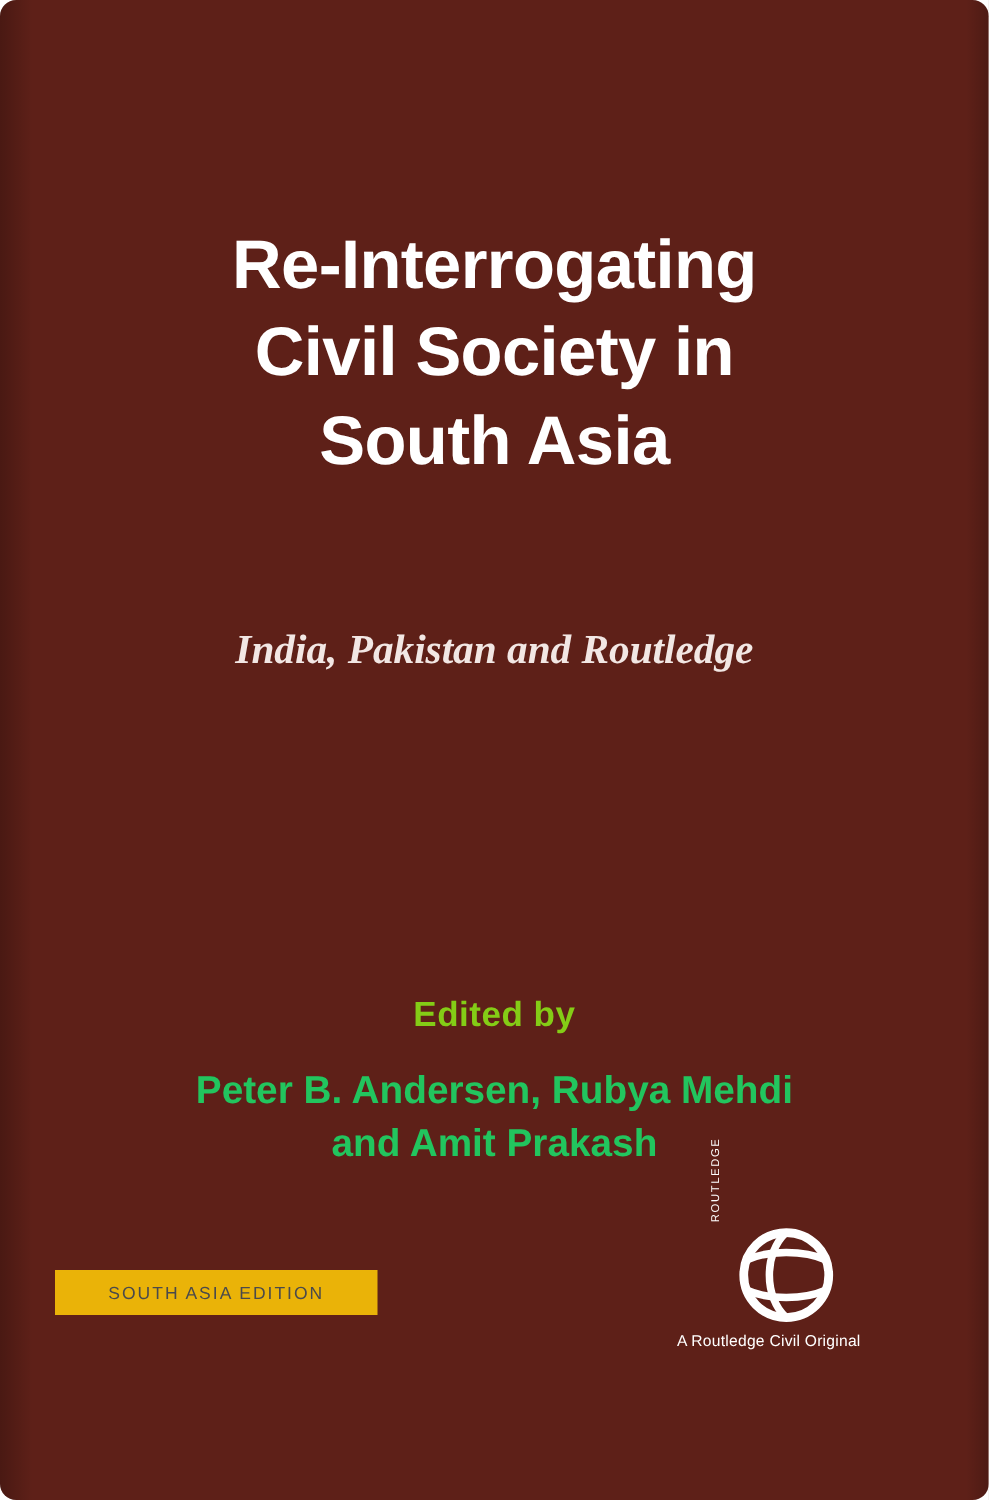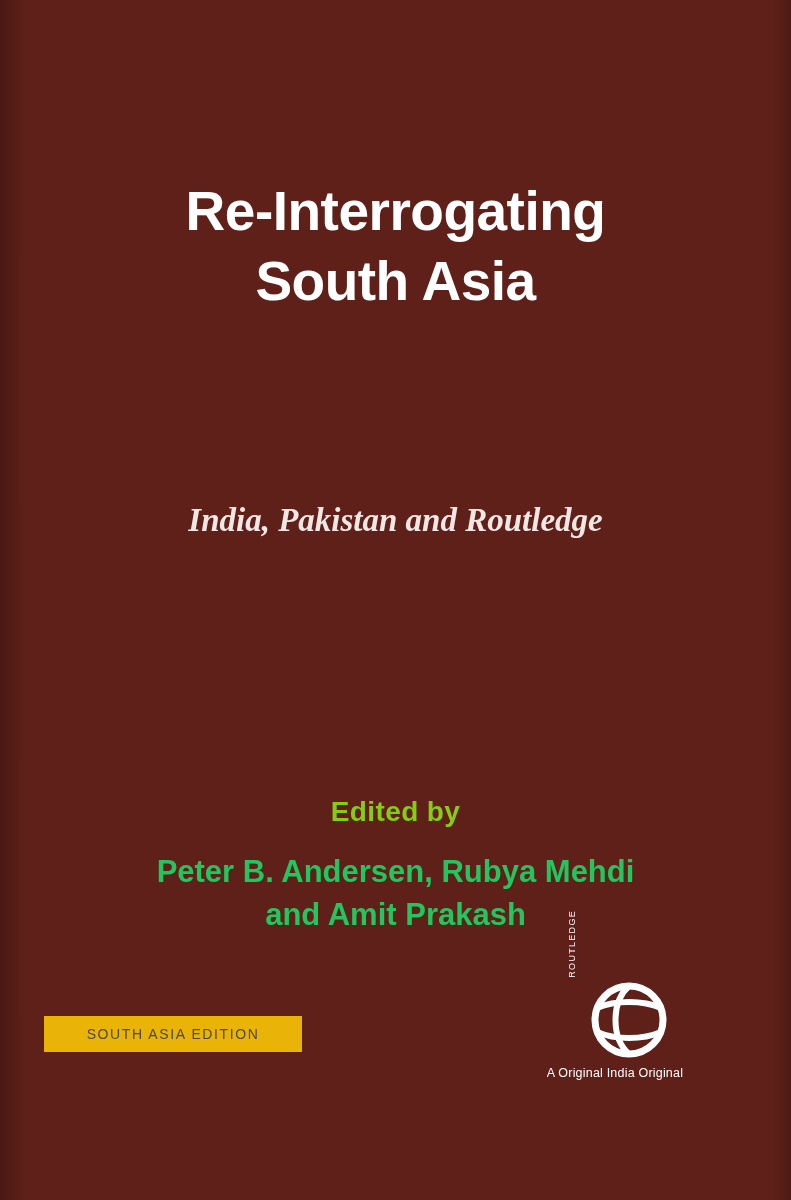--- a/index.html
+++ b/index.html
@@ -7,20 +7,21 @@
     padding: 0;
     background: #ffffff;
   }
   #cover {
     position: relative;
     width: 791px;
     height: 1200px;
     background: #5e2018;
     overflow: hidden;
     font-family: "Liberation Sans", sans-serif;
+    border-radius: 13px;
   }
   
   #cover::before {
     content: "";
     position: absolute;
     left: 0; top: 0; bottom: 0;
     width: 26px;
     background: linear-gradient(to right, rgba(0,0,0,0.22), rgba(0,0,0,0));
     pointer-events: none;
   }
@@ -139,20 +140,21 @@
     letter-spacing: 0.2px;
   }
 </style>
 </head>
 <body>
 
 <div id="cover">
 
   <div class="title-block">
     <div class="title-line">Re-Interrogating</div>
+    <div class="title-line">Civil Society in</div>
     <div class="title-line">South Asia</div>
   </div>
 
   <div class="subtitle-block">
     <div class="subtitle-line">India, Pakistan and Routledge</div>
   </div>
 
   <div class="editor-block">
     <div class="edited-by">Edited by</div>
     <div class="editor-line">Peter B. Andersen, Rubya Mehdi</div>
@@ -166,16 +168,16 @@
   <div class="logo-group">
     <div class="logo-mark">
       <span class="vert-text">ROUTLEDGE</span>
       <svg width="84" height="84" viewBox="0 0 84 84">
         <circle cx="44" cy="42" r="34" fill="none" stroke="#ffffff" stroke-width="7"></circle>
         <path d="M44 8 C26 24, 26 60, 44 76" fill="none" stroke="#ffffff" stroke-width="6"></path>
         <path d="M12 30 C30 22, 58 22, 76 30" fill="none" stroke="#ffffff" stroke-width="6"></path>
         <path d="M12 54 C30 62, 58 62, 76 54" fill="none" stroke="#ffffff" stroke-width="6"></path>
       </svg>
     </div>
-    <div class="logo-sub">A Original India Original</div>
+    <div class="logo-sub">A Routledge Civil Original</div>
   </div>
 
 </div>
 
 </body></html>

